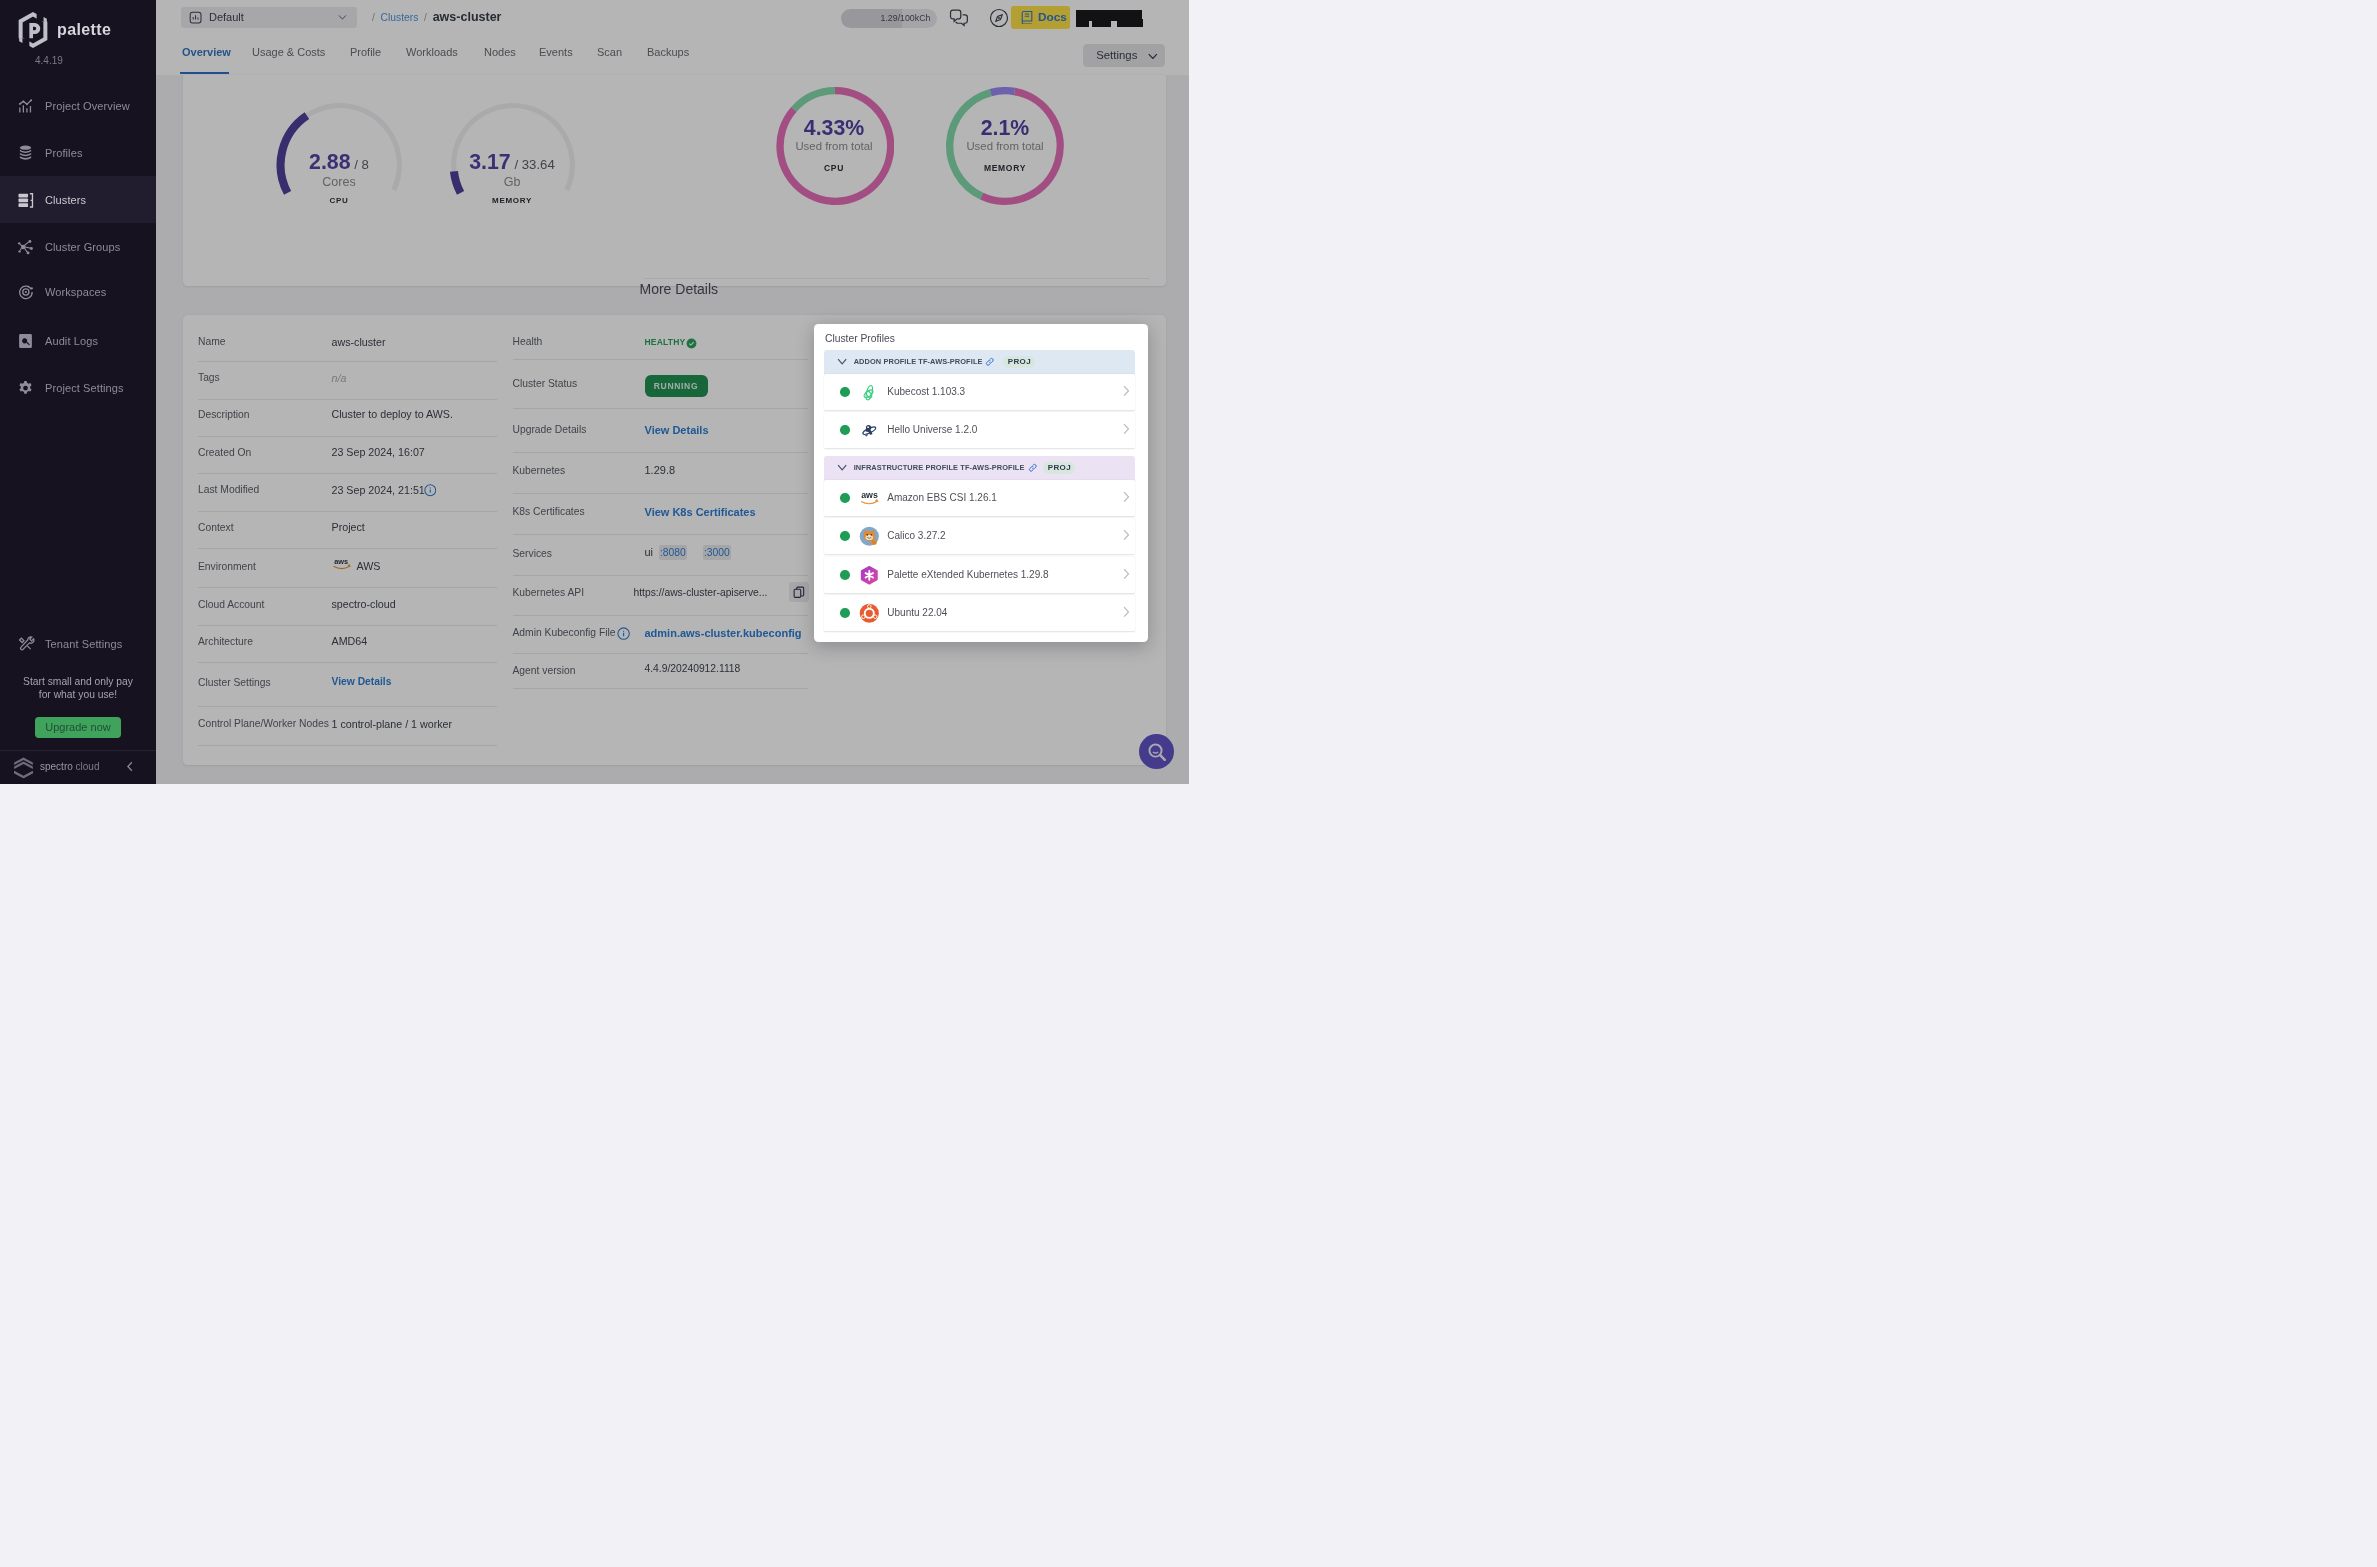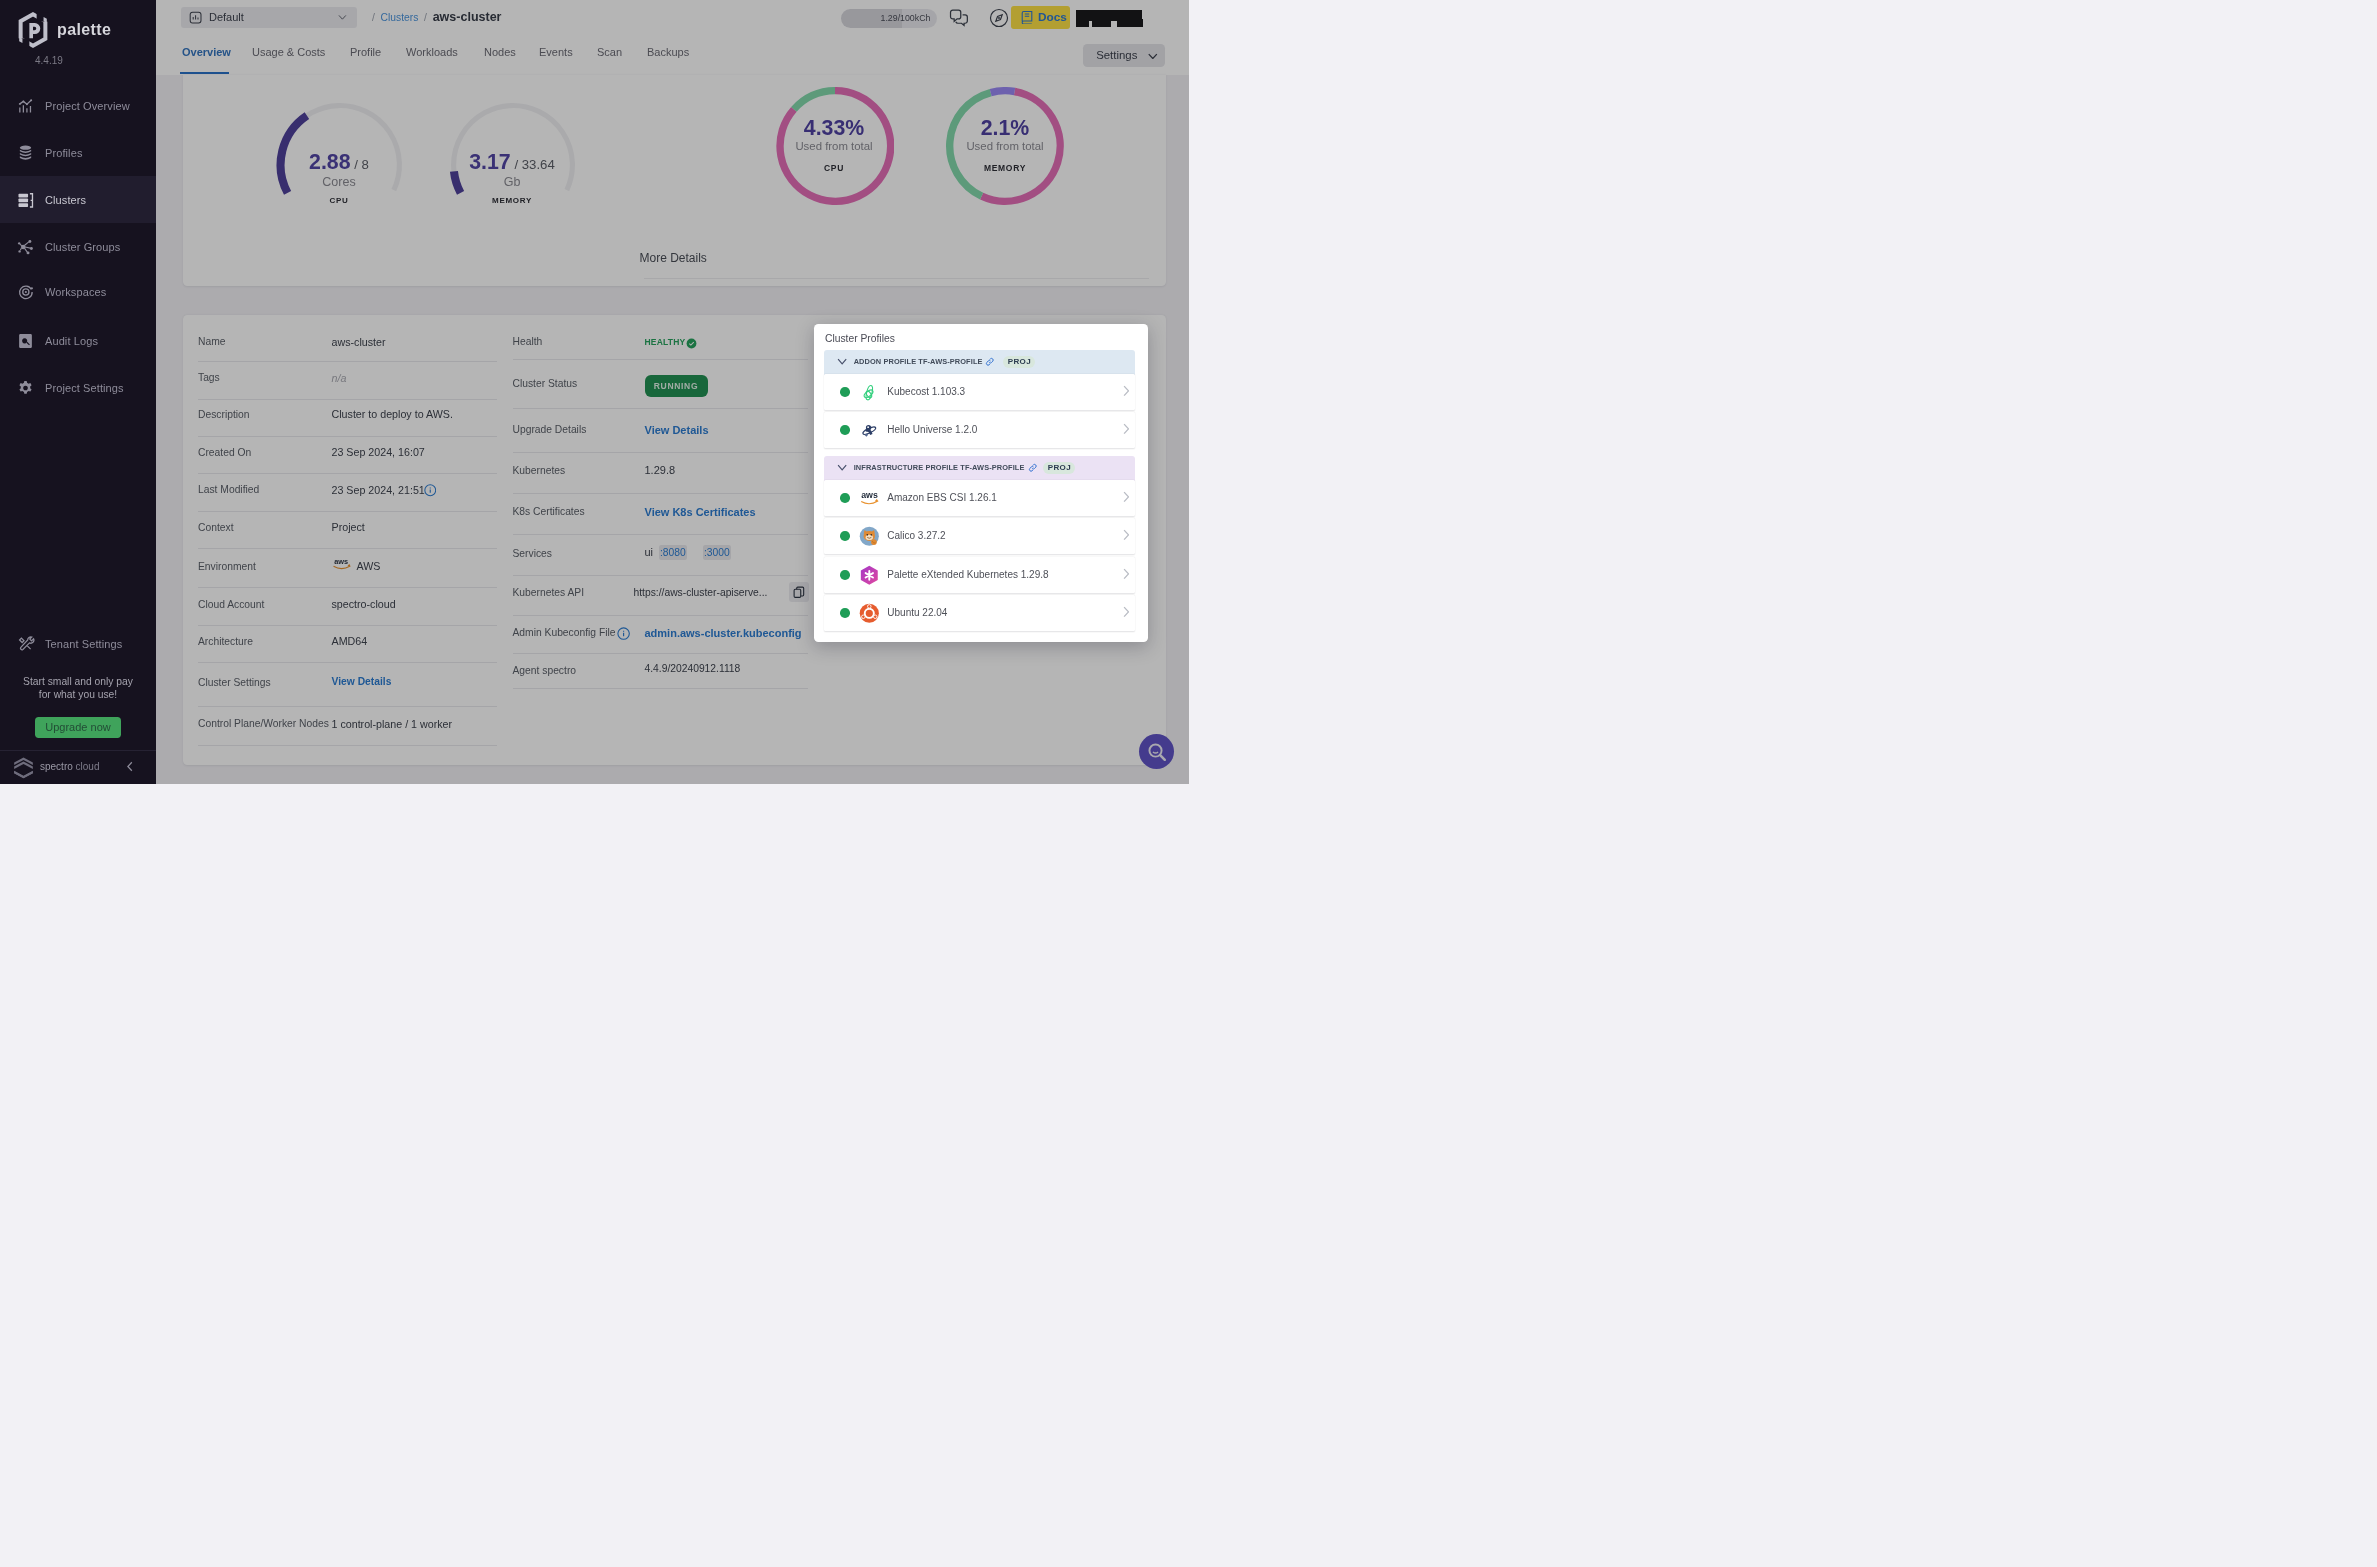--- a/index.html
+++ b/index.html
@@ -157,21 +157,21 @@
 
       <svg class="abs" style="left:763px;top:11.8px" width="118" height="118" viewBox="0 0 160 160">
         <path d="M 93 6.1 A 75 75 0 1 1 48.3 148" fill="none" stroke="#e56fb7" stroke-width="10"></path>
         <path d="M 48.3 148 A 75 75 0 0 1 60.6 7.6" fill="none" stroke="#83d9ad" stroke-width="10"></path>
         <path d="M 60.6 7.6 A 75 75 0 0 1 93 6.1" fill="none" stroke="#9a89f5" stroke-width="10"></path>
       </svg>
       <div class="abs" style="left:771px;top:41px;width:103px;text-align:center;font-size:21.3px;font-weight:bold;color:#4f42a3;">2.1%</div>
       <div class="abs" style="left:771px;top:65px;width:103px;text-align:center;font-size:11.4px;color:#8b8b93;">Used from total</div>
       <div class="abs" style="left:771px;top:88px;width:103px;text-align:center;font-size:8.5px;font-weight:bold;letter-spacing:0.7px;color:#2f3038;">MEMORY</div>
 
-      <div class="abs" style="left:457px;top:176px;font-size:12px;color:#4a4e57;">More Details</div>
+      <div class="abs" style="left:457px;top:206px;font-size:14px;color:#4a4e57;">More Details</div>
       <div class="abs" style="left:461px;top:203px;width:505px;height:0.7px;background:#ededf0;"></div>
     </div>
     <div class="card" id="card2">
 
       <span class="dl" style="left:15.5px;top:21.3px">Name</span>
         <span class="dv" style="left:149px;top:20.6px">aws-cluster</span>
       <div class="row-line" style="left:15.5px;top:46px;width:299px"></div>
       <span class="dl" style="left:15.5px;top:57px">Tags</span>
         <span class="dv" style="left:149px;top:57px;font-style:italic;color:#a9aab2">n/a</span>
       <div class="row-line" style="left:15.5px;top:84px;width:299px"></div>
@@ -244,21 +244,21 @@
           </svg>
       </div>
       <div class="row-line" style="left:330px;top:300px;width:295px"></div>
       <span class="dl" style="left:330px;top:312px">Admin Kubeconfig File</span>
       <svg class="abs" style="left:434px;top:312px" width="13.2" height="13.2" viewBox="0 0 18 18">
           <circle cx="9" cy="9" r="7.8" fill="none" stroke="#2d7dd2" stroke-width="1.5"></circle>
           <path d="M9 8 v4.5 M9 5 v1.6" stroke="#2d7dd2" stroke-width="1.6"></path>
         </svg>
       <span class="dvrl" style="left:462px;top:312px">admin.aws-cluster.kubeconfig</span>
       <div class="row-line" style="left:330px;top:338px;width:295px"></div>
-      <span class="dl" style="left:330px;top:350px">Agent spectro</span>
+      <span class="dl" style="left:330px;top:350px">Agent version</span>
         <span class="dvr" style="left:462px;top:348px;font-size:10.3px">4.4.9/20240912.1118</span>
       <div class="row-line" style="left:330px;top:373px;width:295px"></div>
     </div>
   </div>
 </div>
 
 <div id="sidebar">
   <svg class="abs" style="left:17px;top:11.8px" width="32" height="36" viewBox="0 0 44 49">
     <g stroke="#bfbfca" stroke-width="5" fill="none">
       <path d="M22 3 L5 12.5 V36.5 L22 46 L39 36.5 V12.5 Z" stroke-width="5.5"></path>

